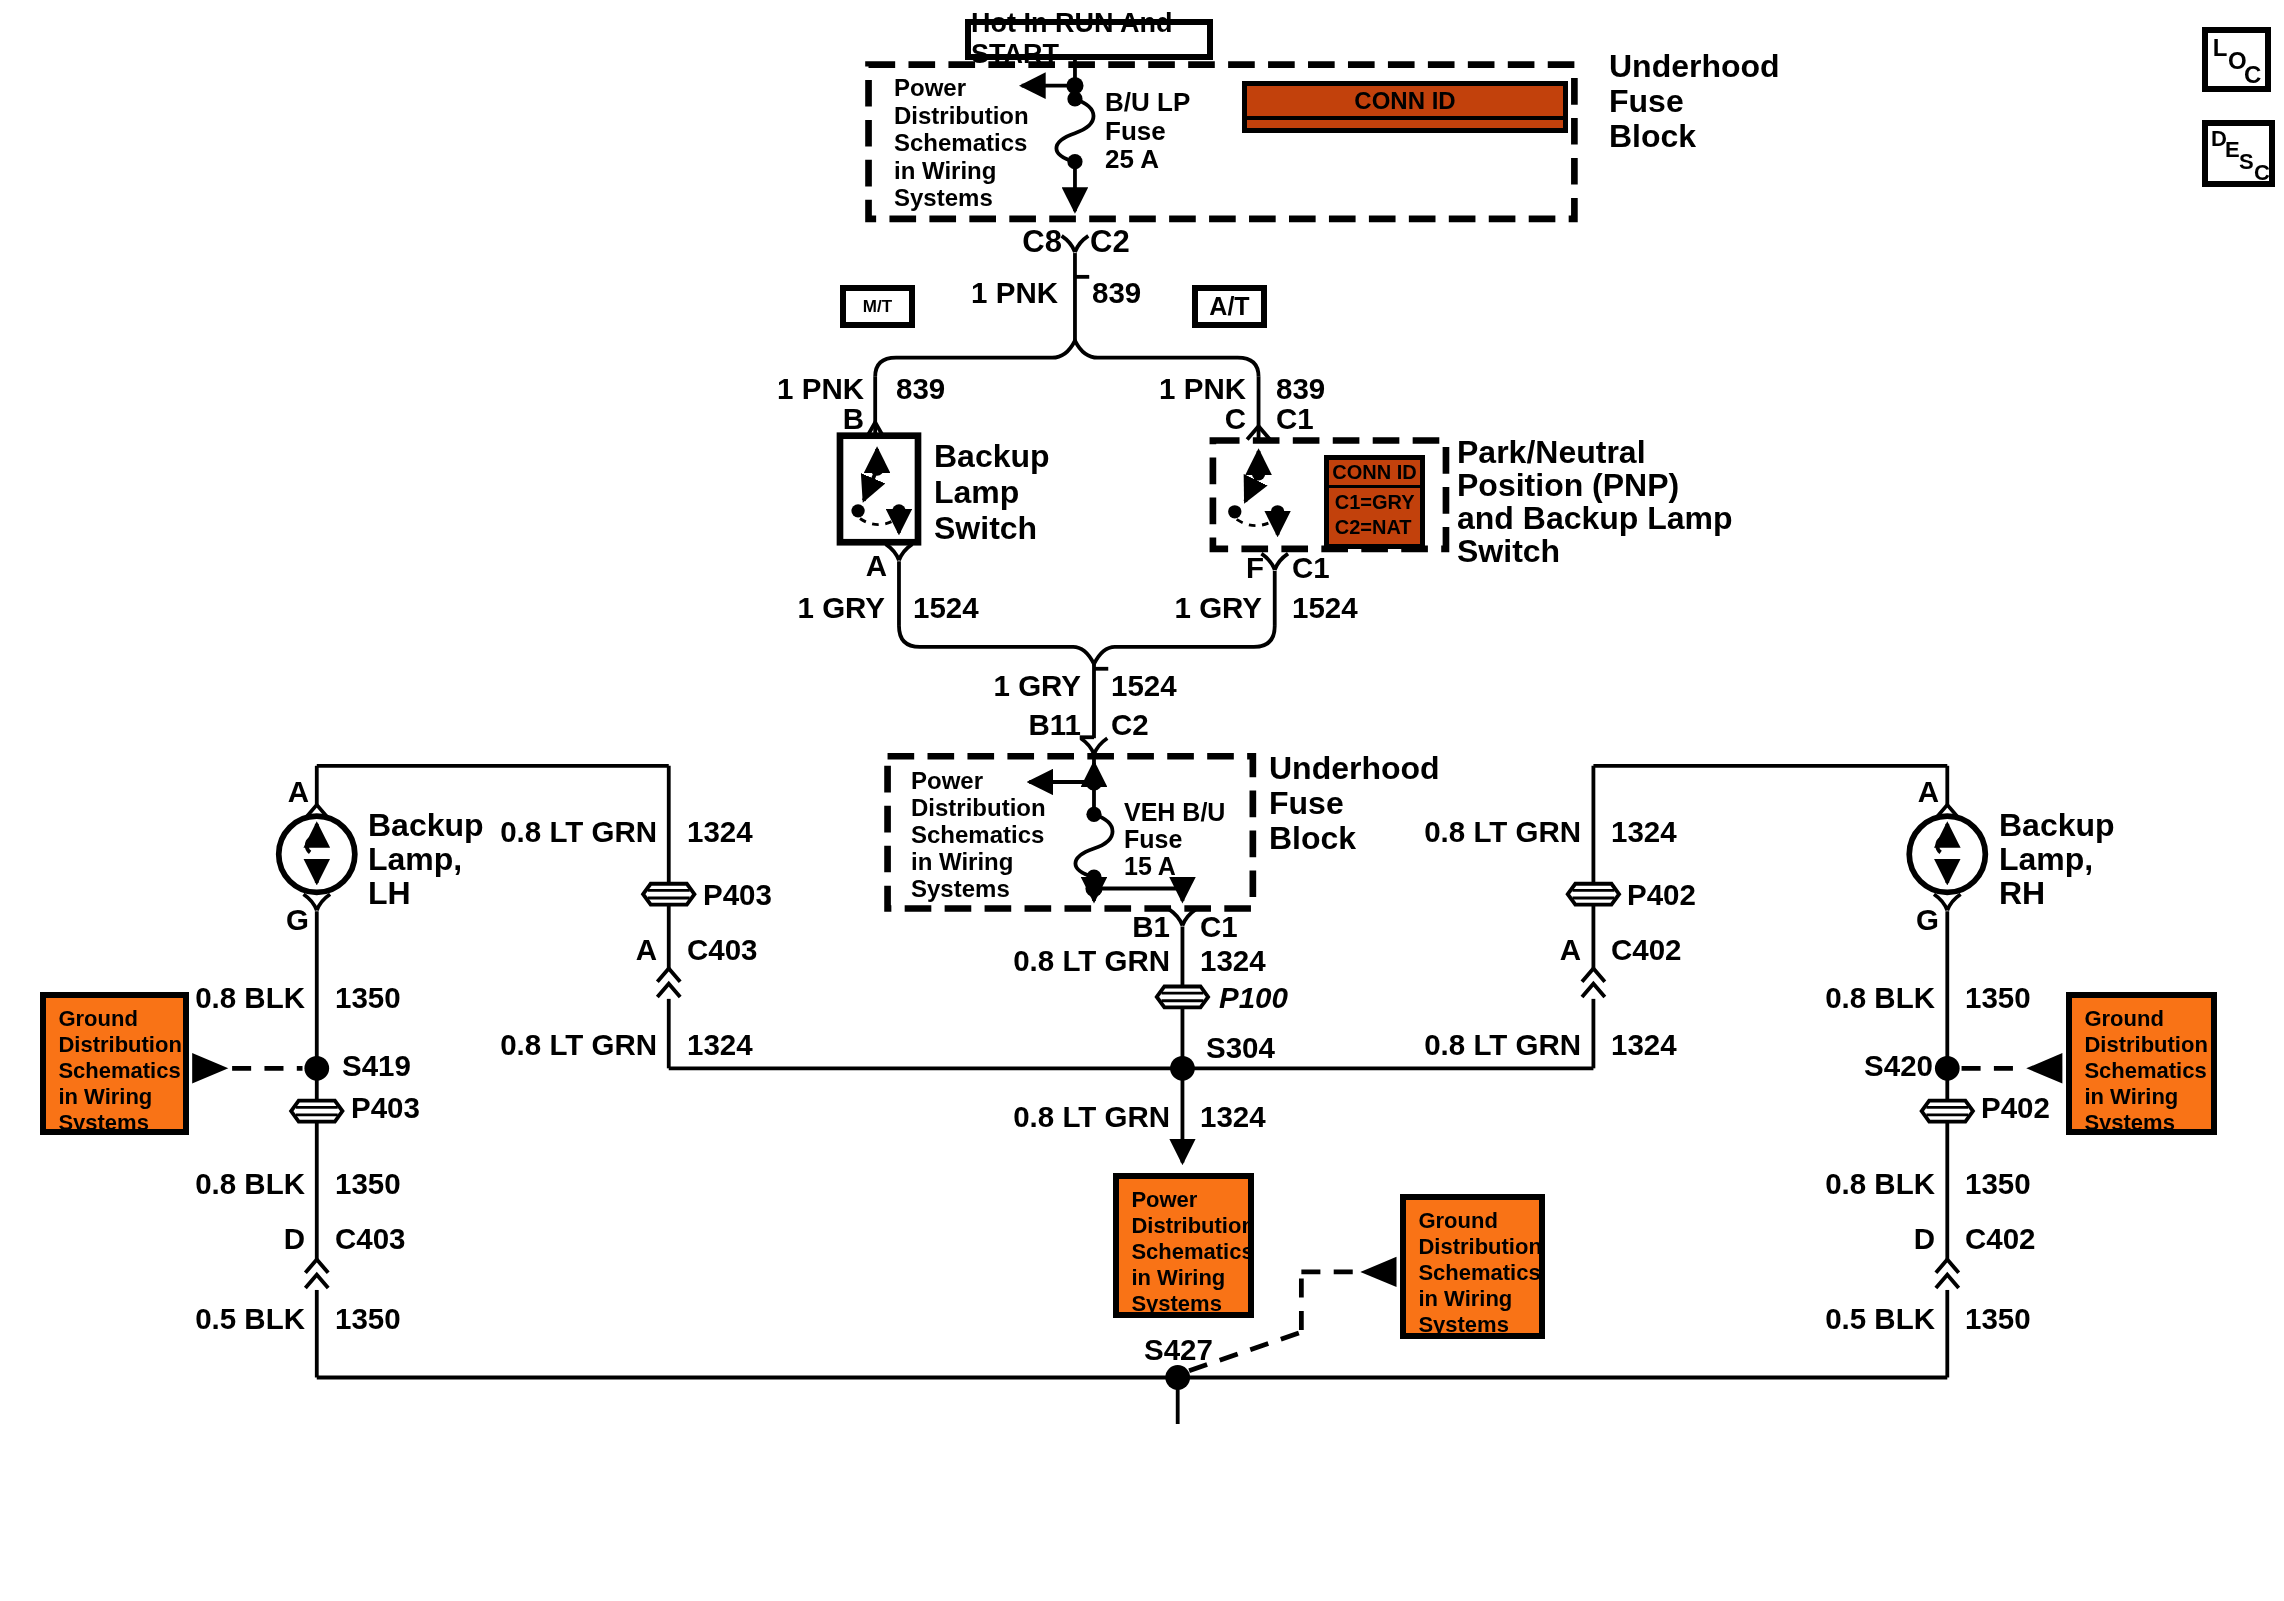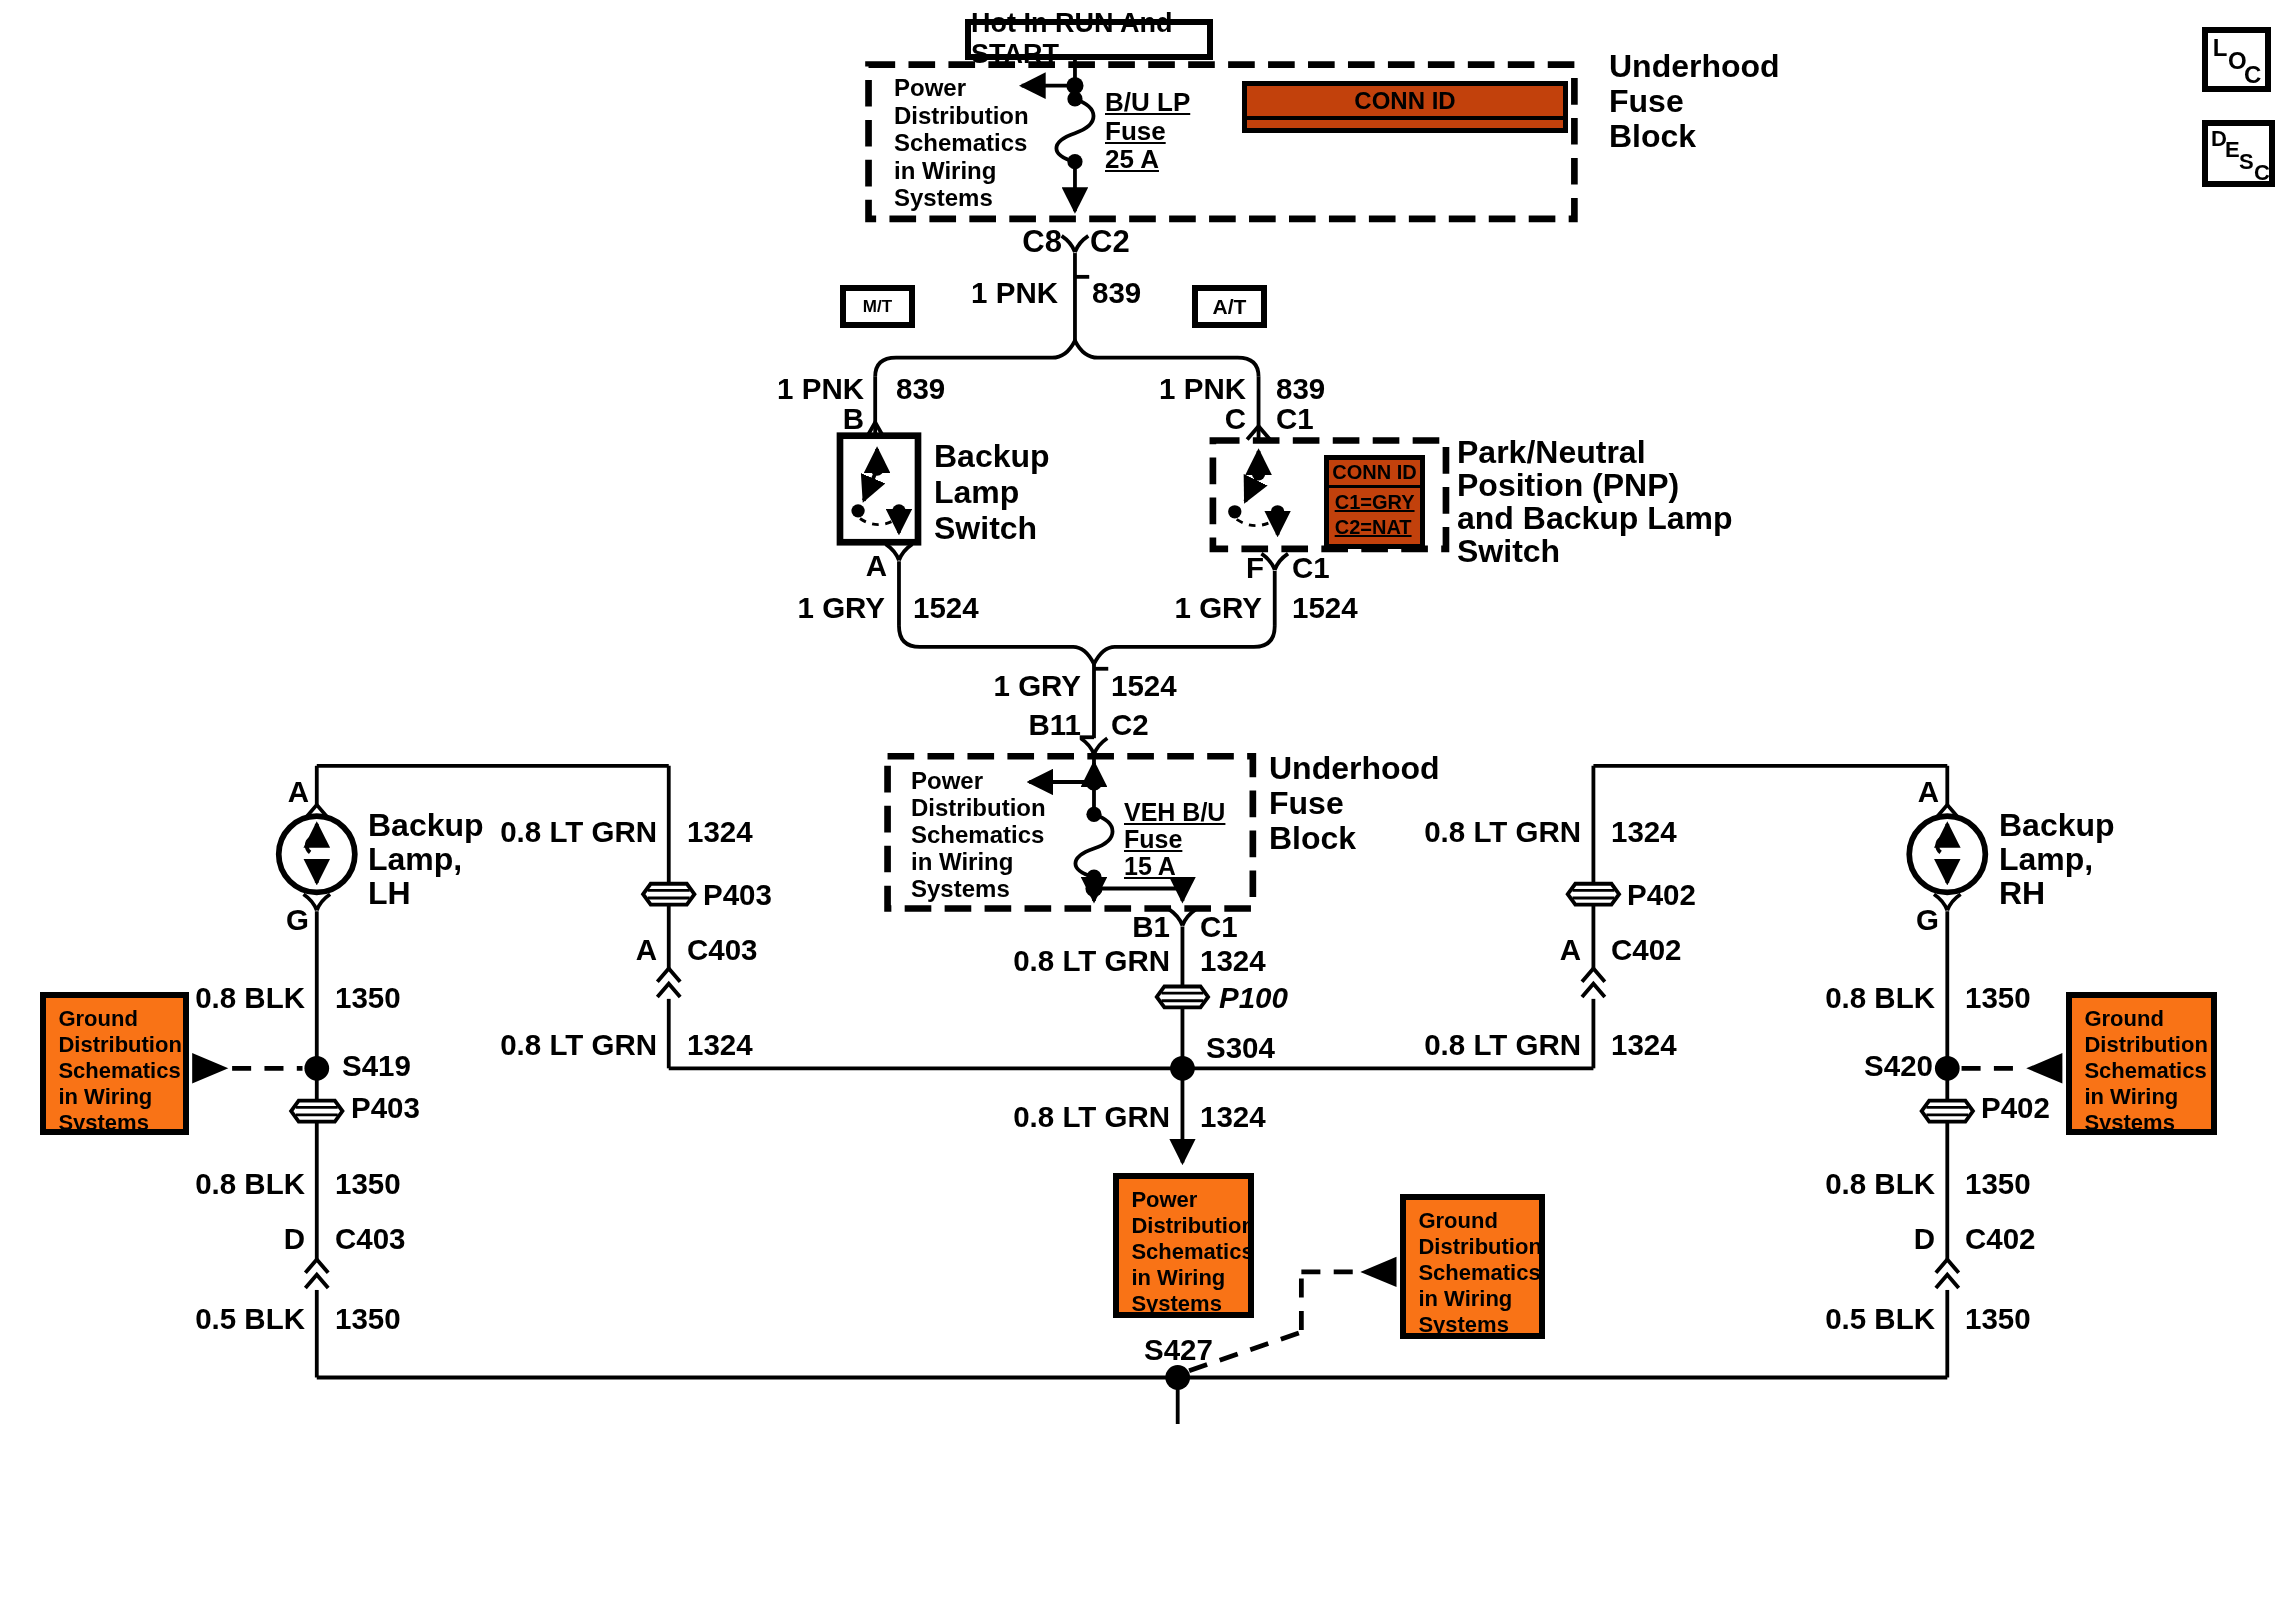--- a/index.html
+++ b/index.html
@@ -1,21 +1,21 @@
 <!DOCTYPE html>
 <html style="font-size:15px"><head>
 <meta charset="utf-8">
 <style>
   html,body{margin:0;padding:0;background:#fff;}
   #diagram{position:relative;width:2285px;height:1424px;background:#ffffff;
            font-family:"Liberation Sans", sans-serif;color:#000;overflow:hidden;}
   #gfx{position:absolute;left:0;top:0;}
   .lab{position:absolute;font-weight:bold;font-size:29.5px;line-height:31px;white-space:nowrap;}
   .ra{text-align:right;}
-  .ml{white-space:pre-line;text-decoration:underline;}
+  .ml{white-space:pre-line;}
   .big{position:absolute;font-weight:bold;font-size:32px;line-height:35px;white-space:pre-line;}
   .ref{position:absolute;font-weight:bold;font-size:24px;line-height:27.6px;white-space:pre-line;}
   .refbox{position:absolute;border:6.7px solid #000;background:#f97316;}
   .refbox .inner{position:absolute;left:12.4px;top:7.6px;font-weight:bold;font-size:22px;line-height:26px;white-space:pre-line;}
   .solidbox{position:absolute;border:6.7px solid #000;background:#fff;
             display:flex;align-items:center;justify-content:center;font-weight:bold;}
   .conn{position:absolute;border:5.7px solid #000;background:#c2410c;font-weight:bold;}
   .conn .ttl{text-align:center;border-bottom:4.8px solid #000;padding:1px 0;}
   .corner-btn{position:absolute;border:6.7px solid #000;background:#fff;}
   .corner-btn span{position:absolute;font-weight:bold;}
@@ -194,21 +194,21 @@
     <g fill="#000">
       <polygon points="202,1107 202,1139 240,1123"></polygon>
       <polygon points="2168,1107 2168,1139 2130,1123"></polygon>
       <polygon points="1468,1321 1468,1353 1430,1337"></polygon>
     </g>
   </svg>
 
   <div class="solidbox" style="left:965px;top:19px;width:236px;height:28.5px;font-size:27px;">Hot In RUN And START</div>
 
   <div class="solidbox" style="left:840px;top:285px;width:63px;height:31px;font-size:17px;">M/T</div>
-  <div class="solidbox" style="left:1192px;top:285px;width:63px;height:31px;font-size:21px;">A/T</div>
+  <div class="solidbox" style="left:1192px;top:285px;width:63px;height:31px;font-size:25px;">A/T</div>
 
   <div class="conn" style="left:1242px;top:81px;width:316px;">
     <div class="ttl" style="font-size:24px;">CONN ID</div>
     <div style="display:grid;grid-template-columns:1fr 1fr;padding:2.9px 7.6px 4.8px 7.6px;font-size:24px;line-height:28.5px;">
     </div>
   </div>
 
   <div class="conn" style="left:1324px;top:455px;width:91px;">
     <div class="ttl" style="font-size:20px;border-bottom-width:3.8px;">CONN ID</div>
     <div class="ml" style="padding:1.9px 5.7px 3.8px 5.7px;font-size:20px;line-height:25px;">C1=GRY

